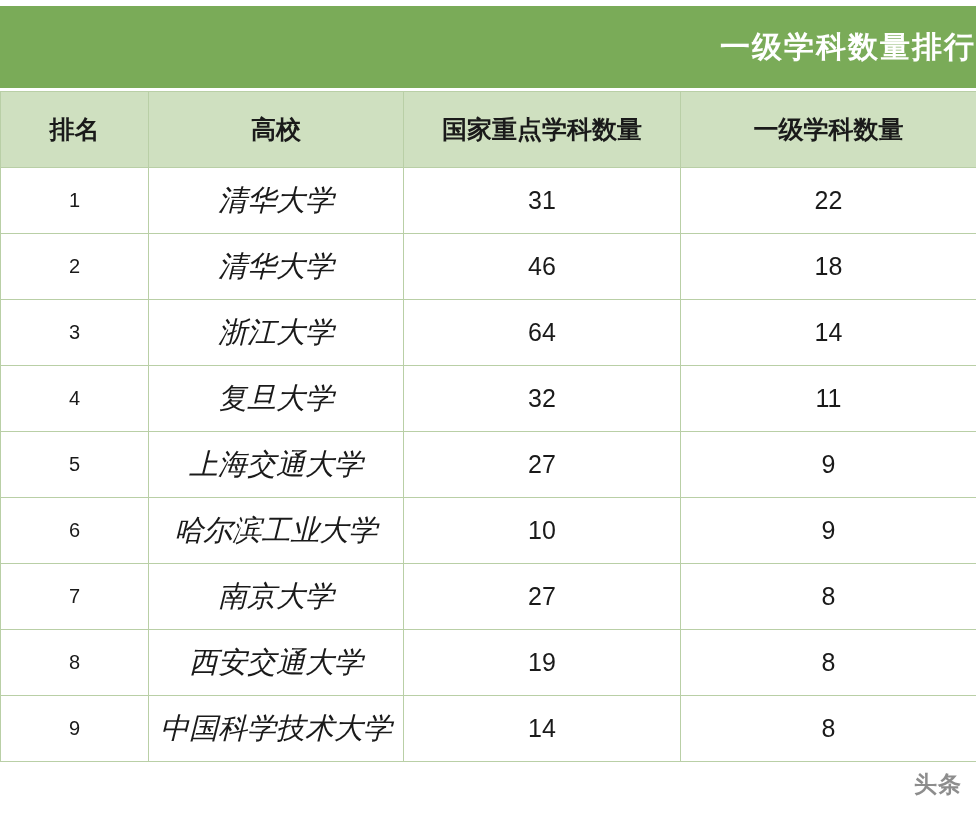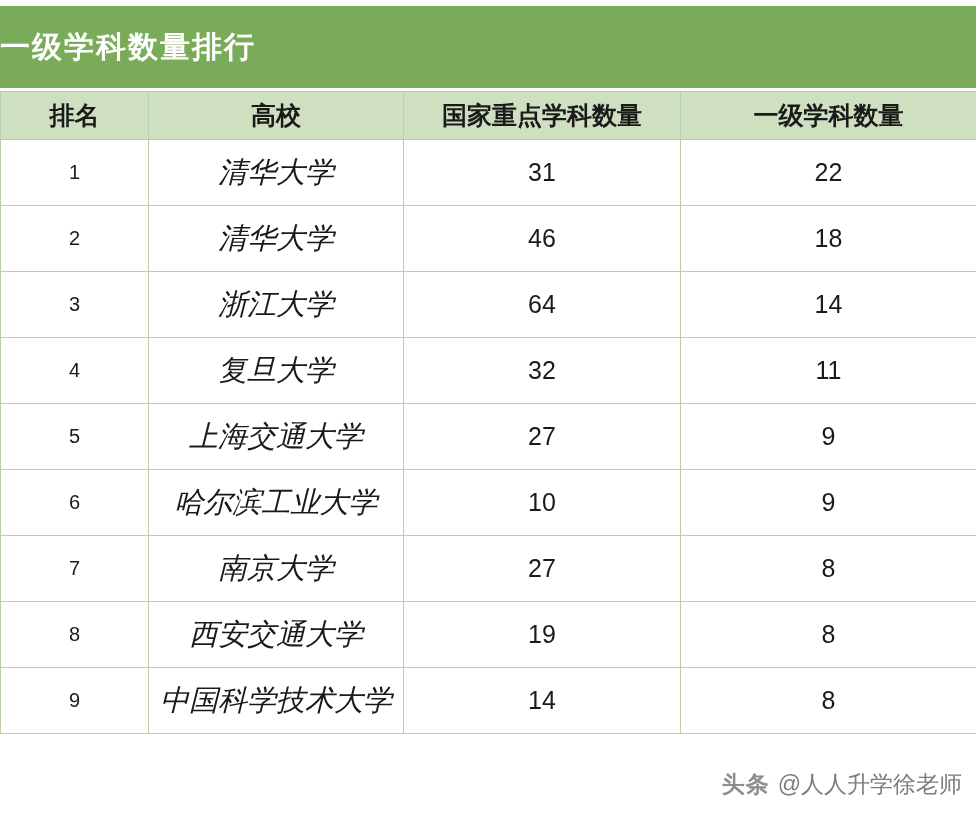--- a/index.html
+++ b/index.html
@@ -22,21 +22,21 @@
   }
   .title-bar {
     position: absolute;
     left: 0;
     top: 6px;
     width: 976px;
     height: 82px;
     background: #7aab58;
     display: flex;
     align-items: center;
-    justify-content: flex-start;
+    justify-content: flex-end;
     box-sizing: border-box;
   }
   .title-bar .title-text {
     color: #ffffff;
     font-size: 30px;
     font-weight: bold;
     font-family: "Liberation Serif", "DejaVu Serif", serif;
     letter-spacing: 2px;
   }
   table.rank-table {
@@ -54,21 +54,21 @@
 
   table.rank-table th,
   table.rank-table td {
     border: 1px solid #b9cfa6;
     text-align: center;
     vertical-align: middle;
     box-sizing: border-box;
   }
   table.rank-table thead th {
     background: #cfe0c0;
-    height: 48px;
+    height: 76px;
     font-size: 25px;
     font-weight: bold;
     color: #1a1a1a;
     font-family: "Liberation Sans", "DejaVu Sans", sans-serif;
   }
   table.rank-table tbody td {
     height: 66px;
     background: #ffffff;
     font-size: 22px;
     color: #1a1a1a;
@@ -183,16 +183,15 @@
         <td class="col-rank">9</td>
         <td class="col-univ">中国科学技术大学</td>
         <td class="col-num">14</td>
         <td class="col-num">8</td>
       </tr>
     </tbody>
   </table>
 
   <div class="watermark">
     <span class="wm-logo">头条</span>
-    <span class="wm-text">@人人升学徐老师</span>
   </div>
 
 </div>
 
 </body></html>

